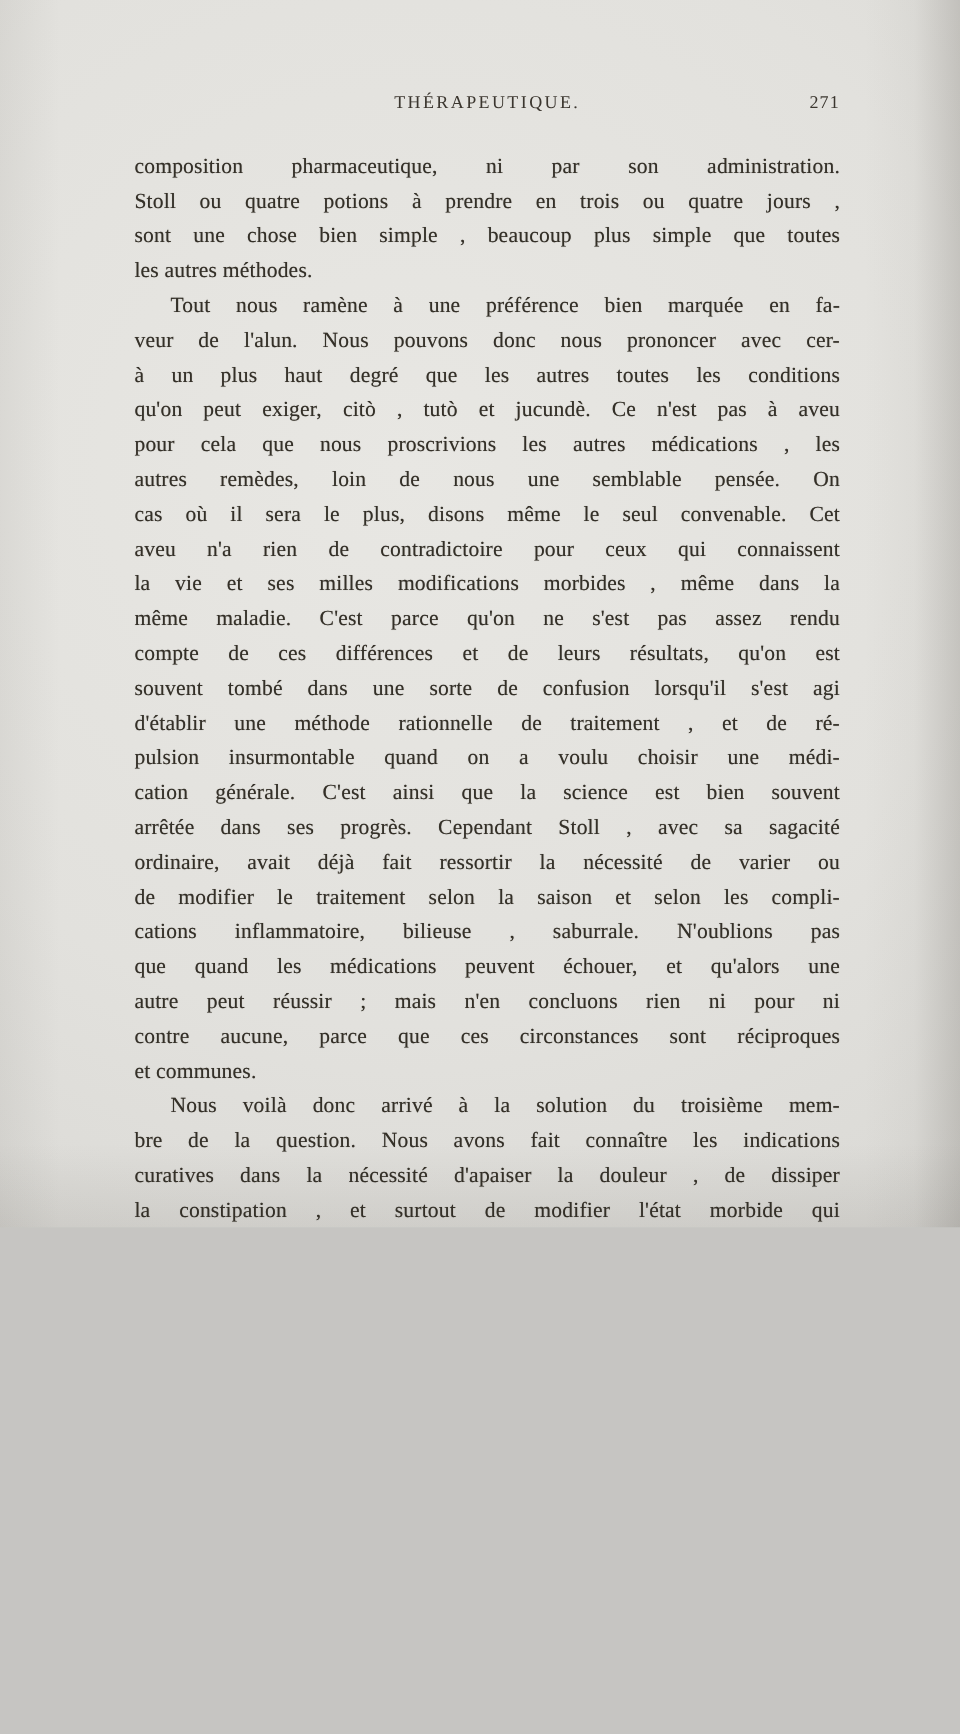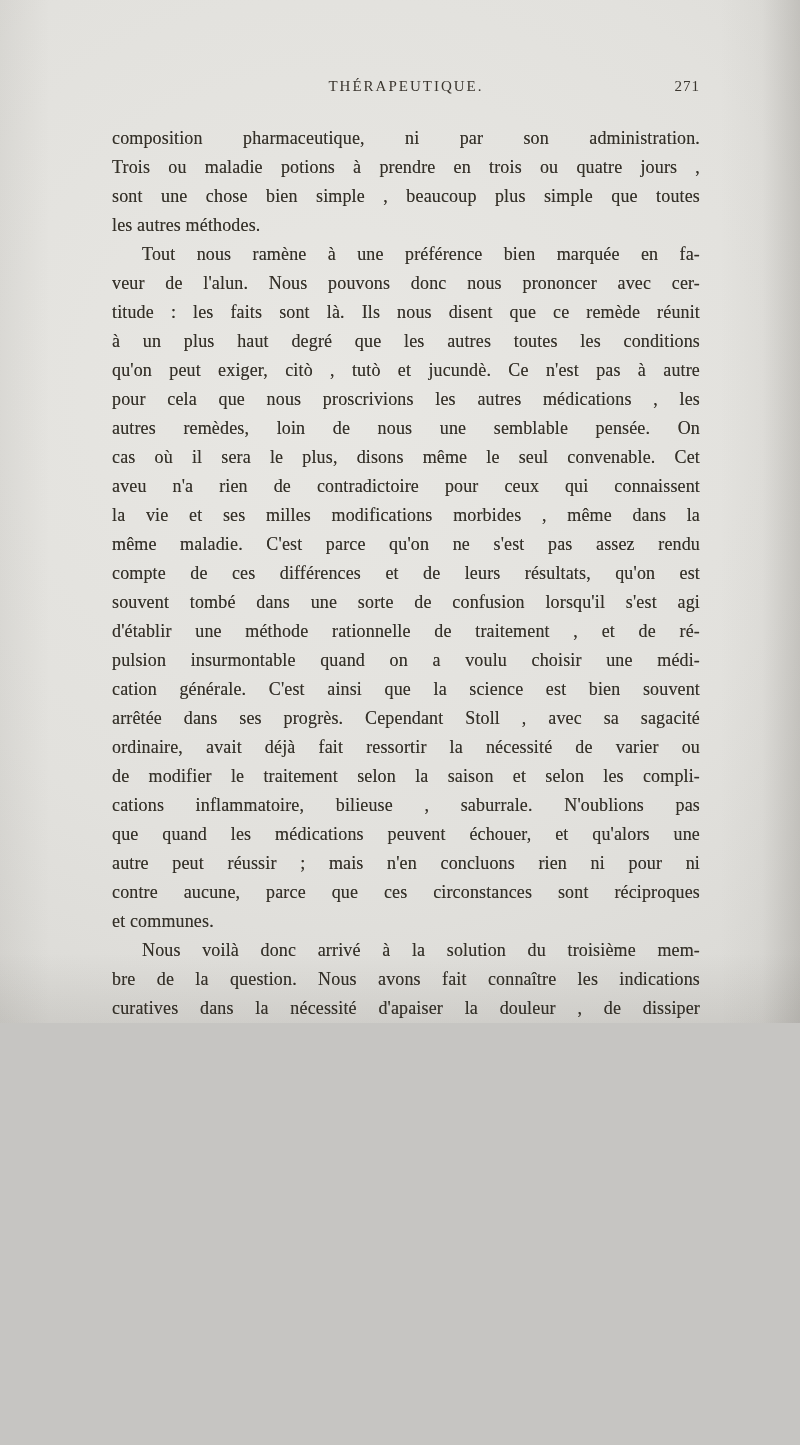--- a/index.html
+++ b/index.html
@@ -65,30 +65,29 @@
 
 <div class="page">
   <div class="content">
     <div class="running-head">
       <span class="head-title">THÉRAPEUTIQUE.</span>
       <span class="page-num">271</span>
     </div>
     <div class="text-block">
         <div>
           <div class="line"><span>composition pharmaceutique, ni par son administration.</span></div>
-          <div class="line"><span>Trois ou maladie potions à prendre en trois ou quatre jours ,</span></div>
+          <div class="line"><span>Stoll ou quatre potions à prendre en trois ou quatre jours ,</span></div>
           <div class="line"><span>sont une chose bien simple , beaucoup plus simple que toutes</span></div>
           <div class="line no-justify"><span>les autres méthodes.</span></div>
         </div>
         <div>
           <div class="line indent"><span>Tout nous ramène à une préférence bien marquée en fa-</span></div>
           <div class="line"><span>veur de l'alun. Nous pouvons donc nous prononcer avec cer-</span></div>
-          <div class="line"><span>titude : les faits sont là. Ils nous disent que ce remède réunit</span></div>
           <div class="line"><span>à un plus haut degré que les autres toutes les conditions</span></div>
-          <div class="line"><span>qu'on peut exiger, </span><span class="italic">citò , tutò et jucundè</span><span>. Ce n'est pas à autre</span></div>
+          <div class="line"><span>qu'on peut exiger, </span><span class="italic">citò , tutò et jucundè</span><span>. Ce n'est pas à aveu</span></div>
           <div class="line"><span>pour cela que nous proscrivions les autres médications , les</span></div>
           <div class="line"><span>autres remèdes, loin de nous une semblable pensée. On</span></div>
           <div class="line"><span>cas où il sera le plus, disons même le seul convenable. Cet</span></div>
           <div class="line"><span>aveu n'a rien de contradictoire pour ceux qui connaissent</span></div>
           <div class="line"><span>la vie et ses milles modifications morbides , même dans la</span></div>
           <div class="line"><span>même maladie. C'est parce qu'on ne s'est pas assez rendu</span></div>
           <div class="line"><span>compte de ces différences et de leurs résultats, qu'on est</span></div>
           <div class="line"><span>souvent tombé dans une sorte de confusion lorsqu'il s'est agi</span></div>
           <div class="line"><span>d'établir une méthode rationnelle de traitement , et de ré-</span></div>
           <div class="line"><span>pulsion insurmontable quand on a voulu choisir une médi-</span></div>

